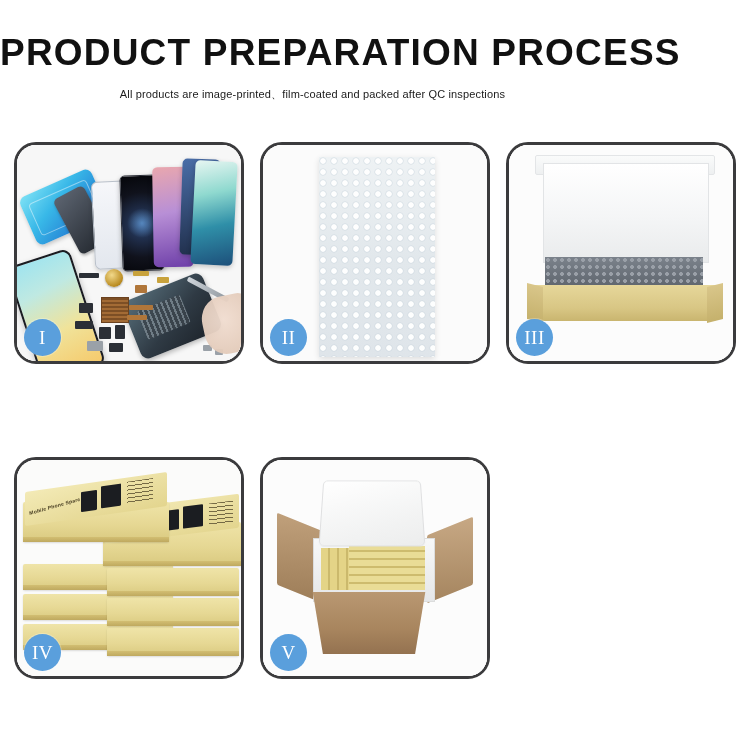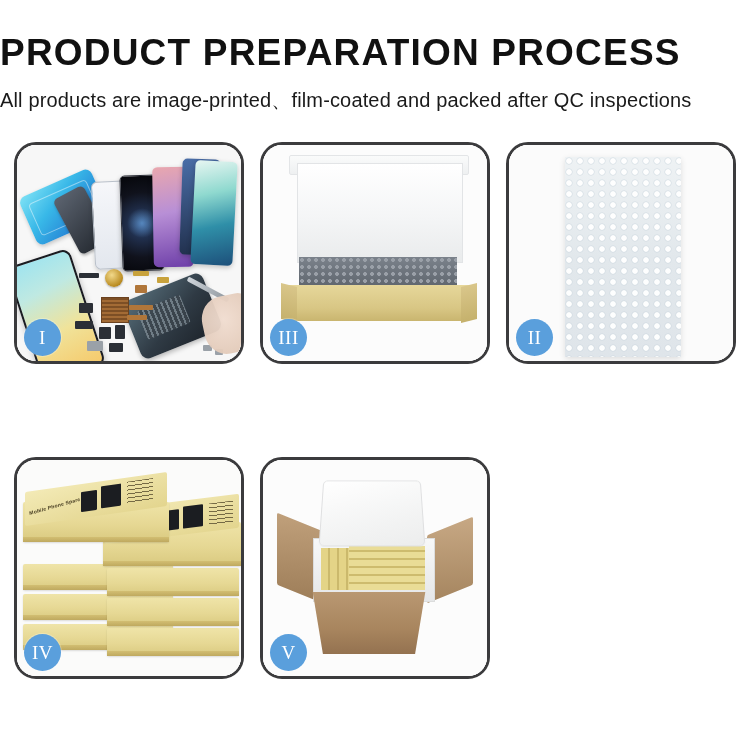--- a/index.html
+++ b/index.html
@@ -26,21 +26,21 @@
     font-size: 37px;
     font-weight: 700;
     letter-spacing: 1.2px;
     color: #111111;
     line-height: 1.0;
     margin: 0;
     white-space: nowrap;
   }
   .page-subtitle {
     font-family: "Liberation Sans", sans-serif;
-    font-size: 20px;
+    font-size: 11px;
     font-weight: 400;
     color: #1a1a1a;
     margin: 16px 0 0 0;
     letter-spacing: 0.15px;
     white-space: nowrap;
   }
 
   
   .grid {
     position: absolute;
@@ -392,42 +392,42 @@
         <div class="chip silver" style="left:198px; top:204px; width:8px; height:6px;"></div>
         <div class="tweezer"></div>
         <div class="hand"></div>
       </div>
       <div class="badge">I</div>
     </div>
   </div>
 
   <div class="panel">
     <div class="panel-inner">
-      <div class="scene-boxfoam">
-        <div class="foam-lid-top"></div>
-        <div class="foam-lid"></div>
-        <div class="foam-dark"></div>
-        <div class="kraft-tray"></div>
-      </div>
-      <div class="badge">III</div>
-    </div>
-  </div>
-
-  <div class="panel">
-    <div class="panel-inner">
       <div class="scene-bubble">
         <div class="screen-inside"></div>
         <div class="flex-strip"></div>
         <div class="tape" style="left:86px; top:26px; width:12px; height:8px;"></div>
         <div class="tape" style="left:88px; top:86px; width:14px; height:10px;"></div>
         <div class="tape" style="left:74px; top:186px; width:12px; height:16px;"></div>
         <div class="tape" style="left:130px; top:186px; width:12px; height:18px;"></div>
         <div class="bubble-bag"></div>
       </div>
       <div class="badge">II</div>
+    </div>
+  </div>
+
+  <div class="panel">
+    <div class="panel-inner">
+      <div class="scene-boxfoam">
+        <div class="foam-lid-top"></div>
+        <div class="foam-lid"></div>
+        <div class="foam-dark"></div>
+        <div class="kraft-tray"></div>
+      </div>
+      <div class="badge">III</div>
     </div>
   </div>
 
   <div class="panel">
     <div class="panel-inner">
       <div class="scene-stack">
 
         <div class="sbox" style="left:6px;  top:164px; width:150px; height:26px;">
             <i class="edge"></i>
           </div>

